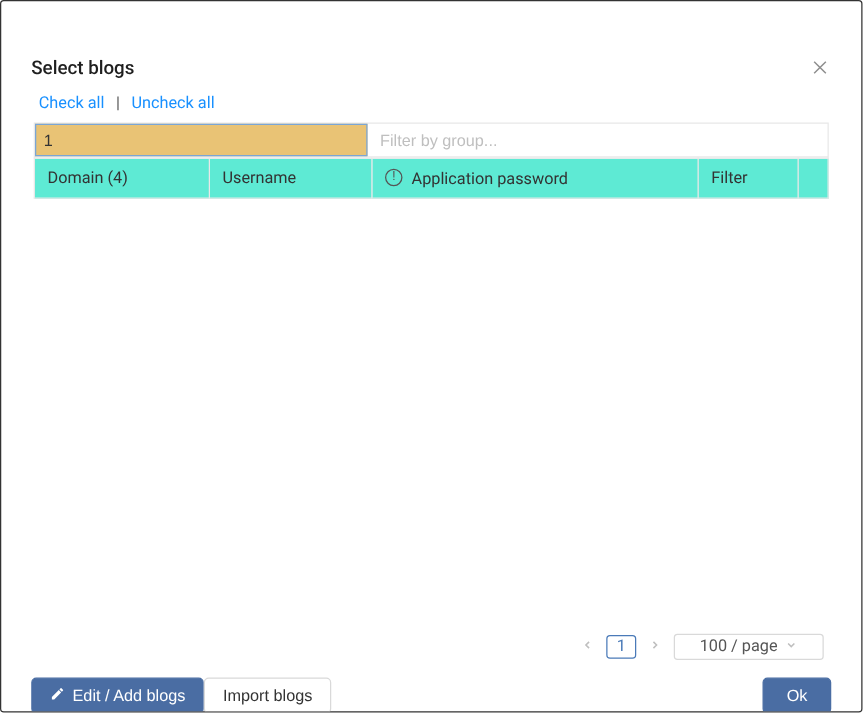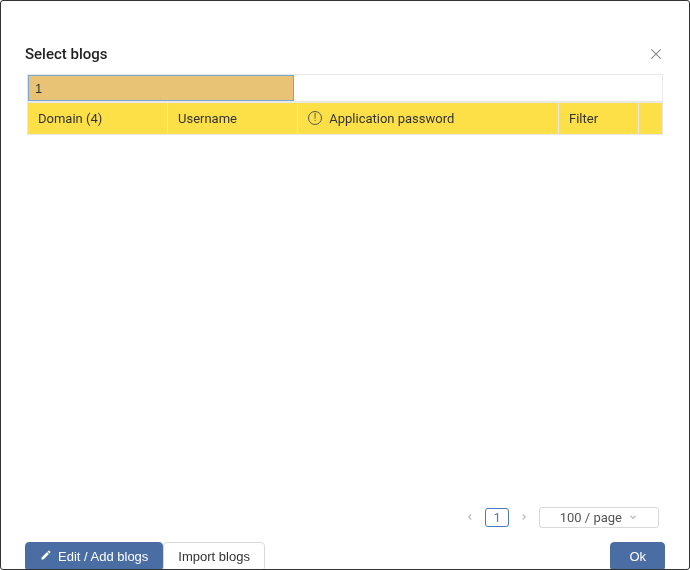--- a/index.html
+++ b/index.html
@@ -94,21 +94,21 @@
     }
     table {
       width: 100%;
       border-collapse: collapse;
       font-size: 13px;
     }
     th {
       text-align: left;
       font-weight: 400;
       color: #333;
-      background: #fde047;
+      background: #5eead4;
       border: 1px solid #e8e8e8;
       padding: 6px 10px;
       height: 32px;
     }
     .col-domain { width: 140px; }
     .col-user { width: 130px; }
     .col-app { width: auto; }
     .col-group { width: 80px; }
     .col-last { width: 24px; }
     .info-icon {
@@ -207,24 +207,32 @@
     <button class="close-btn">
       <span>
         <svg viewBox="0 0 24 24" fill="none" stroke="currentColor" stroke-width="2">
             <line x1="4" y1="4" x2="20" y2="20"></line>
             <line x1="20" y1="4" x2="4" y2="20"></line>
           </svg>
       </span>
     </button>
   </div>
 
+  <div class="actions-row">
+    <a class="link-action">Check all</a>
+    <span class="sep">|</span>
+    <a class="link-action">Uncheck all</a>
+  </div>
 
   <div class="filter-row">
     <div class="filter-left">
       <input type="text" value="1" style="">
+    </div>
+    <div class="filter-right">
+      <input type="text" placeholder="Filter by group..." style="">
     </div>
   </div>
 
   <div class="table-wrap">
     <table>
       <thead>
         <tr>
           <th class="col-domain">Domain (4)</th>
           <th class="col-user">Username</th>
           <th class="col-app">

